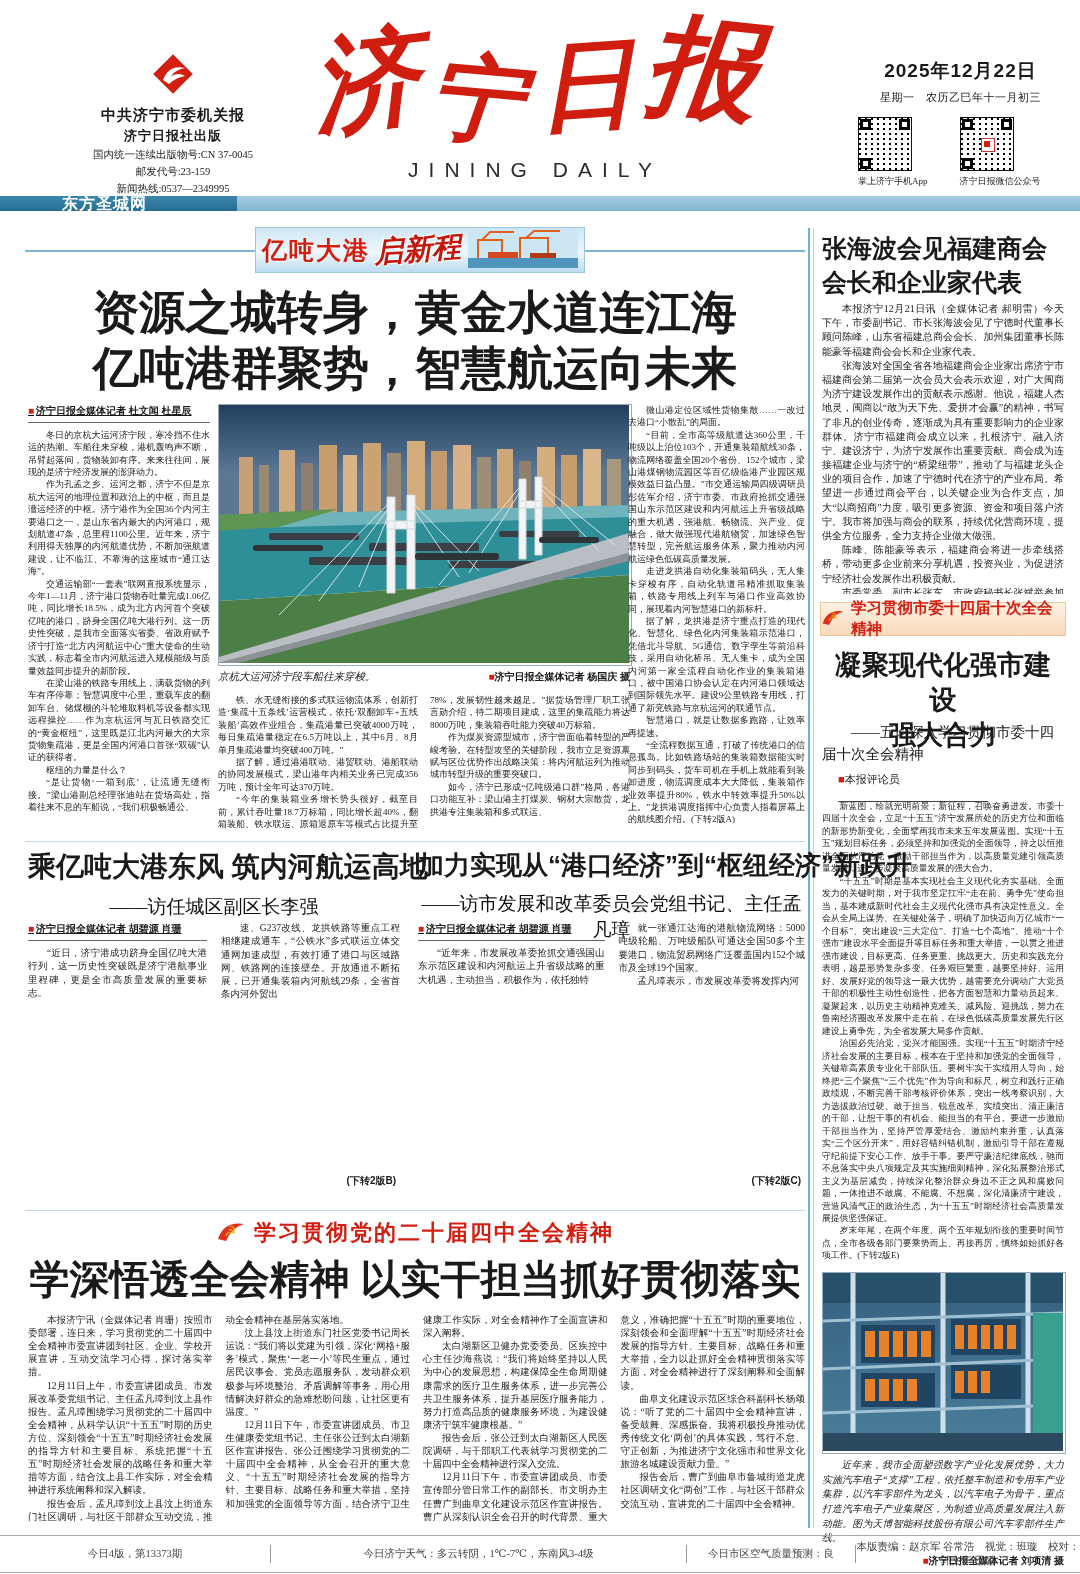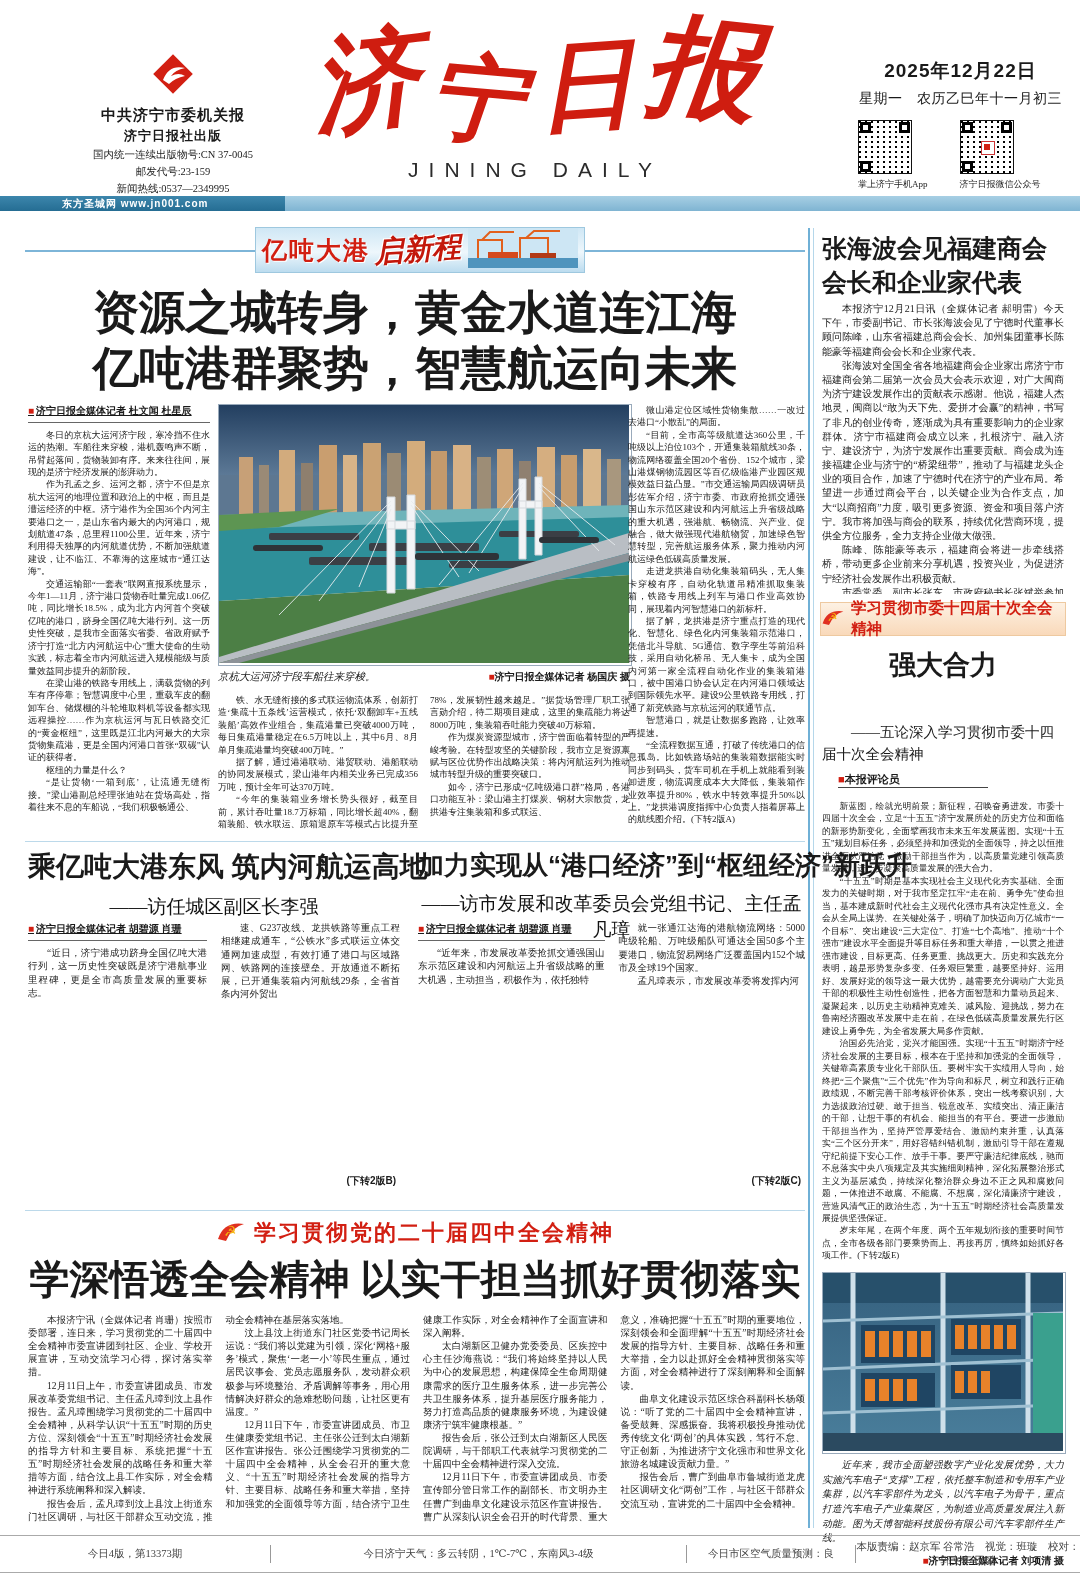--- a/index.html
+++ b/index.html
@@ -20,37 +20,37 @@
   #mast-title{left:300px;top:8px;width:470px;text-align:center;}
   #mast-title .ch{display:inline-block;font-family:"DejaVu Serif","Liberation Serif",serif;
       font-weight:900;font-style:italic;color:#cf1d10;font-size:106px;line-height:1.1;margin:0 6px;}
   #mast-title .ch0{transform:rotate(-7deg) translateY(8px);}
   #mast-title .ch1{font-size:94px;transform:rotate(5deg) translateY(22px);}
   #mast-title .ch2{font-size:98px;transform:rotate(-4deg) translateY(10px);}
   #mast-title .ch3{font-size:112px;transform:rotate(6deg) translateY(-2px);}
   #mast-en{left:330px;top:158px;width:410px;text-align:center;font-size:21px;letter-spacing:10px;color:#2b2b2b;}
   #mast-right{left:858px;top:58px;width:205px;text-align:center;}
   #mast-date1{font-size:19px;font-weight:bold;letter-spacing:1px;}
-  #mast-date2{font-size:14px;margin-top:6px;letter-spacing:0.5px;}
+  #mast-date2{font-size:11px;margin-top:6px;letter-spacing:0.5px;}
   .qr-row{display:flex;gap:32px;margin-top:12px;}
   .qr{width:52px;height:52px;position:relative;border:1px solid #111;
       background:
         repeating-linear-gradient(0deg,#000 0 2px,#fff 2px 5px),
         repeating-linear-gradient(90deg,#000 0 2px,#fff 2px 6px);
       background-blend-mode:screen;}
   .qr .f{position:absolute;width:11px;height:11px;border:3px solid #000;background:#fff;box-sizing:border-box;}
   .qr .f1{left:1px;top:1px;} .qr .f2{right:1px;top:1px;} .qr .f3{left:1px;bottom:1px;}
   .qr .logo-dot{position:absolute;left:20px;top:20px;width:12px;height:12px;background:#fff;border:1px solid #c33;}
   .qr .logo-dot:after{content:"";position:absolute;left:2px;top:2px;width:6px;height:6px;background:#d21f12;}
   .qr-cap{font-size:9px;margin-top:4px;color:#222;}
 
   
   #webbar{left:0;top:196px;width:1080px;height:15px;background:linear-gradient(#a7cfe4,#7fb4d2);}
-  #webbar-left{position:absolute;left:0;top:0;width:285px;height:15px;background:linear-gradient(#3c86ac,#256d93);
-      color:#fff;font-size:10px;font-weight:bold;line-height:15px;padding-left:62px;box-sizing:border-box;
+  #webbar-left{position:absolute;left:0;top:0;width:237px;height:15px;background:linear-gradient(#3c86ac,#256d93);
+      color:#fff;font-size:16px;font-weight:bold;line-height:15px;padding-left:62px;box-sizing:border-box;
       font-family:"Liberation Sans","DejaVu Sans",sans-serif;letter-spacing:1px;}
 
   
   .hline{height:2px;background:#7db5d8;}
   #vdiv1{left:808px;top:228px;width:2px;height:1300px;background:#6fb0d6;}
   #vdiv2{left:813px;top:228px;width:1px;height:1300px;background:#b5d7ea;}
 
   
   #kicker{left:255px;top:227px;width:330px;height:46px;border:1px solid #9ec8df;
       background:linear-gradient(180deg,#cfe7f5,#eef7fc 55%,#bcdcef);display:flex;align-items:center;padding:0 6px;box-sizing:border-box;}
@@ -93,22 +93,22 @@
   #bot-body{left:28px;top:1314px;width:777px;height:218px;column-count:4;column-gap:13px;}
 
   
   #r1-head{left:822px;top:232px;width:242px;font-size:25px;font-weight:900;line-height:1.35;}
   #r1-body{left:822px;top:302px;width:242px;height:292px;font-size:10px;line-height:1.42;}
   #r-banner{left:820px;top:602px;width:246px;height:34px;background:linear-gradient(180deg,#fdf1e3,#f9d9ba);
       border:1px solid #eec9a0;display:flex;align-items:center;justify-content:center;gap:6px;box-sizing:border-box;}
   #r-banner .banner-text{font-size:15.5px;letter-spacing:0;}
   #r2-head{left:822px;top:648px;width:242px;text-align:center;font-size:27px;font-weight:900;line-height:1.3;}
   #r2-sub{left:822px;top:722px;width:242px;font-size:14.5px;line-height:1.5;text-indent:2em;}
-  #r2-byline{left:838px;top:772px;width:150px;border-bottom:1px solid #444;font-weight:bold;font-size:11px;
-      font-family:"Liberation Sans","DejaVu Sans",sans-serif;padding-bottom:0;}
+  #r2-byline{left:838px;top:772px;width:150px;border-bottom:1px solid #444;font-weight:normal;font-size:11px;
+      font-family:"Liberation Sans","DejaVu Sans",sans-serif;padding-bottom:14px;}
   #r2-body{left:822px;top:800px;width:242px;height:460px;font-size:8.8px;line-height:1.42;overflow:hidden;}
   #r-photo{left:822px;top:1272px;width:242px;height:180px;border:1px solid #9ab;}
   #r-caption{left:822px;top:1458px;width:242px;font-size:9.8px;font-style:italic;line-height:1.5;text-align:justify;text-indent:2em;}
   #r-credit{left:822px;top:1554px;width:242px;text-align:right;font-weight:bold;font-size:10px;
       font-family:"Liberation Sans","DejaVu Sans",sans-serif;}
 
   
   #footer{left:0;top:1535px;width:1080px;height:36px;border-top:1px solid #aaa;border-bottom:1px solid #aaa;
       display:flex;align-items:center;font-size:10.5px;color:#444;}
   .fcell{text-align:center;}
@@ -352,20 +352,21 @@
     <span>
       <svg width="24" height="20" viewBox="0 0 30 24">
         <path d="M2 20 Q8 2 28 5 Q16 8 10 22 Z" fill="#e03020"></path>
         <text x="8" y="17" font-size="14" fill="#f6b40e">☭</text>
       </svg>
     </span>
     <span class="banner-text">学习贯彻市委十四届十次全会精神</span>
   </div>
 
   <div class="abs" id="r2-head">
+    <div>凝聚现代化强市建设</div>
     <div>强大合力</div>
   </div>
   <div class="abs" id="r2-sub">——五论深入学习贯彻市委十四届十次全会精神</div>
   <div class="abs" id="r2-byline"><span class="red">■</span><span>本报评论员</span></div>
   <div class="abs" id="r2-body">
       <p class="para">新蓝图，绘就光明前景；新征程，召唤奋勇进发。市委十四届十次全会，立足“十五五”济宁发展所处的历史方位和面临的新形势新变化，全面擘画我市未来五年发展蓝图。实现“十五五”规划目标任务，必须坚持和加强党的全面领导，持之以恒推进全面从严治党，激励干部担当作为，以高质量党建引领高质量发展，进一步凝聚高质量发展的强大合力。</p>
       <p class="para">“十五五”时期是基本实现社会主义现代化夯实基础、全面发力的关键时期，对于我市坚定扛牢“走在前、勇争先”使命担当，基本建成新时代社会主义现代化强市具有决定性意义。全会从全局上谋势、在关键处落子，明确了加快迈向万亿城市“一个目标”、突出建设“三大定位”、打造“七个高地”、推动“十个强市”建设水平全面提升等目标任务和重大举措，一以贯之推进强市建设，目标更高、任务更重、挑战更大。历史和实践充分表明，越是形势复杂多变、任务艰巨繁重，越要坚持好、运用好、发展好党的领导这一最大优势，越需要充分调动广大党员干部的积极性主动性创造性，把各方面智慧和力量动员起来、凝聚起来，以历史主动精神克难关、减风险、迎挑战，努力在鲁南经济圈改革发展中走在前，在绿色低碳高质量发展先行区建设上勇争先，为全省发展大局多作贡献。</p>
       <p class="para">治国必先治党，党兴才能国强。实现“十五五”时期济宁经济社会发展的主要目标，根本在于坚持和加强党的全面领导，关键靠高素质专业化干部队伍。要树牢实干实绩用人导向，始终把“三个聚焦”“三个优先”作为导向和标尺，树立和践行正确政绩观，不断完善干部考核评价体系，突出一线考察识别，大力选拔政治过硬、敢于担当、锐意改革、实绩突出、清正廉洁的干部，让想干事的有机会、能担当的有平台。要进一步激励干部担当作为，坚持严管厚爱结合、激励约束并重，认真落实“三个区分开来”，用好容错纠错机制，激励引导干部在遵规守纪前提下安心工作、放手干事。要严守廉洁纪律底线，驰而不息落实中央八项规定及其实施细则精神，深化拓展整治形式主义为基层减负，持续深化整治群众身边不正之风和腐败问题，一体推进不敢腐、不能腐、不想腐，深化清廉济宁建设，营造风清气正的政治生态，为“十五五”时期经济社会高质量发展提供坚强保证。</p>
       <p class="para">岁末年尾，在两个年度、两个五年规划衔接的重要时间节点，全市各级各部门要乘势而上、再接再厉，慎终如始抓好各项工作。(下转2版E)</p>
     </div>

